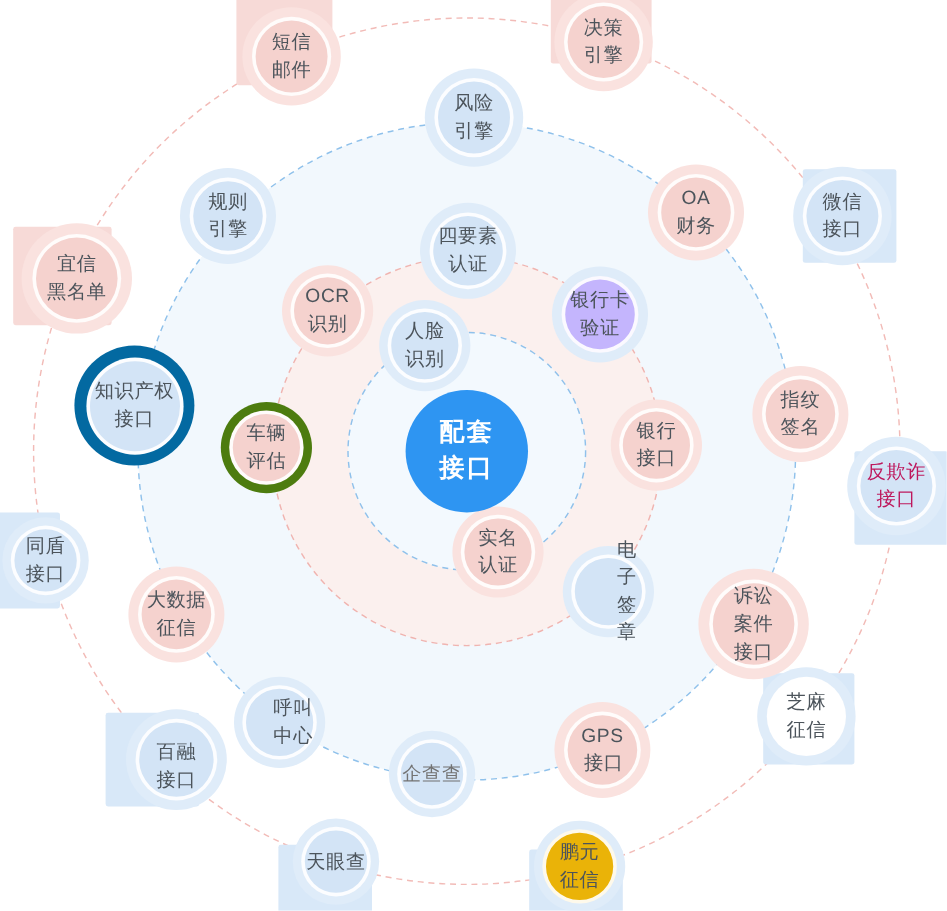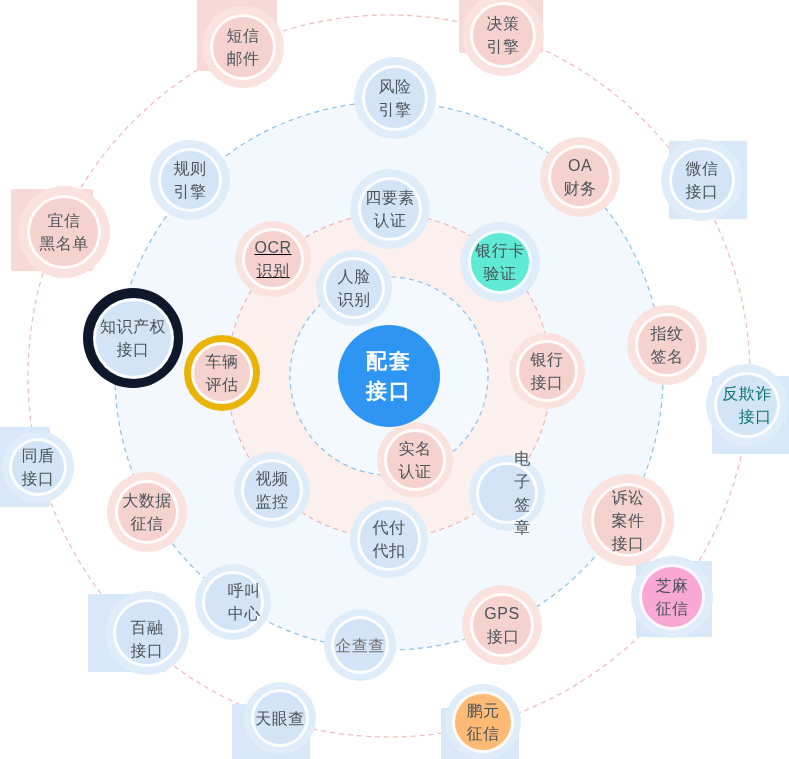--- a/index.html
+++ b/index.html
@@ -92,57 +92,45 @@
 认证</div>
       </div>
     </div>
     <div class="node" style="left: 350px; top: 169px; width: 80px; height: 80px; background: rgb(223, 236, 249);">
       <div class="node-inner" style="background: rgb(211, 228, 246);">
         <div class="node-label" style="color: rgb(76, 84, 91);">四要素
 认证</div>
       </div>
     </div>
     <div class="node" style="left: 460px; top: 222px; width: 80px; height: 80px; background: rgb(223, 236, 249);">
-      <div class="node-inner" style="background: #5eead4;">
+      <div class="node-inner" style="background: #c4b5fd;">
         <div class="node-label" style="color: rgb(76, 84, 91);">银行卡
 验证</div>
       </div>
     </div>
     <div class="node" style="left: 509px; top: 333px; width: 76px; height: 76px; background: rgb(250, 226, 223);">
       <div class="node-inner" style="background: rgb(245, 210, 206);">
         <div class="node-label" style="color: rgb(76, 84, 91);">银行
 接口</div>
       </div>
     </div>
     <div class="node" style="left: 469px; top: 455px; width: 76px; height: 76px; background: rgb(223, 236, 249);">
       <div class="node-inner" style="background: rgb(211, 228, 246);">
         <div class="node-label" style="color: rgb(76, 84, 91); margin-left: 31px;">电子
 签章</div>
       </div>
     </div>
-    <div class="node" style="left: 350px; top: 500px; width: 78px; height: 78px; background: rgb(223, 236, 249);">
-      <div class="node-inner" style="background: rgb(211, 228, 246);">
-        <div class="node-label" style="color: rgb(76, 84, 91);">代付
-代扣</div>
-      </div>
-    </div>
-    <div class="node" style="left: 234px; top: 452px; width: 76px; height: 76px; background: rgb(223, 236, 249);">
-      <div class="node-inner" style="background: rgb(211, 228, 246);">
-        <div class="node-label" style="color: rgb(76, 84, 91);">视频
-监控</div>
-      </div>
-    </div>
-    <div class="node" style="left: 184px; top: 335px; width: 76px; height: 76px; background: #eab308;">
+    <div class="node" style="left: 184px; top: 335px; width: 76px; height: 76px; background: #4d7c0f;">
       <div class="node-inner" style="background: rgb(245, 210, 206);">
         <div class="node-label" style="color: rgb(76, 84, 91);">车辆
 评估</div>
       </div>
     </div>
     <div class="node" style="left: 235px; top: 221px; width: 76px; height: 76px; background: rgb(250, 226, 223);">
-      <div class="node-inner" style="background: rgb(245, 210, 206); text-decoration: underline;">
+      <div class="node-inner" style="background: rgb(245, 210, 206);">
         <div class="node-label" style="color: rgb(76, 84, 91);">OCR
 识别</div>
       </div>
     </div>
     <div class="node" style="left: 354px; top: 57px; width: 82px; height: 82px; background: rgb(223, 236, 249);">
       <div class="node-inner" style="background: rgb(211, 228, 246);">
         <div class="node-label" style="color: rgb(76, 84, 91);">风险
 引擎</div>
       </div>
     </div>
@@ -181,21 +169,21 @@
         <div class="node-label" style="color: rgb(76, 84, 91);">呼叫
 中心</div>
       </div>
     </div>
     <div class="node" style="left: 107px; top: 472px; width: 80px; height: 80px; background: rgb(250, 226, 223);">
       <div class="node-inner" style="background: rgb(245, 210, 206);">
         <div class="node-label" style="color: rgb(76, 84, 91);">大数据
 征信</div>
       </div>
     </div>
-    <div class="node" style="left: 83px; top: 288px; width: 100px; height: 100px; background: #0f172a;">
+    <div class="node" style="left: 62px; top: 288px; width: 100px; height: 100px; background: #0369a1;">
       <div class="node-inner" style="background: rgb(211, 228, 246);">
         <div class="node-label" style="color: rgb(76, 84, 91);">知识产权
 接口</div>
       </div>
     </div>
     <div class="node" style="left: 150px; top: 140px; width: 80px; height: 80px; background: rgb(223, 236, 249);">
       <div class="node-inner" style="background: rgb(211, 228, 246);">
         <div class="node-label" style="color: rgb(76, 84, 91);">规则
 引擎</div>
       </div>
@@ -217,34 +205,34 @@
     <div class="accent-square" style="left: 669px; top: 141px; width: 78px; height: 78px; background: rgb(216, 232, 248);"></div>
     <div class="node" style="left: 661px; top: 139px; width: 82px; height: 82px; background: rgb(223, 236, 249);">
       <div class="node-inner" style="background: rgb(211, 228, 246);">
         <div class="node-label" style="color: rgb(76, 84, 91);">微信
 接口</div>
       </div>
     </div>
     <div class="accent-square" style="left: 712px; top: 376px; width: 78px; height: 78px; background: rgb(216, 232, 248);"></div>
     <div class="node" style="left: 706px; top: 364px; width: 82px; height: 82px; background: rgb(223, 236, 249);">
       <div class="node-inner" style="background: rgb(211, 228, 246);">
-        <div class="node-label" style="color: #0f766e; text-align: right;">反欺诈
+        <div class="node-label" style="color: #be185d;">反欺诈
 接口</div>
       </div>
     </div>
     <div class="accent-square" style="left: 636px; top: 561px; width: 76px; height: 76px; background: rgb(216, 232, 248);"></div>
     <div class="node" style="left: 631px; top: 556px; width: 82px; height: 82px; background: rgb(223, 236, 249);">
-      <div class="node-inner" style="background: #f9a8d4;">
+      <div class="node-inner" style="background: #ffffff;">
         <div class="node-label" style="color: rgb(76, 84, 91);">芝麻
 征信</div>
       </div>
     </div>
     <div class="accent-square" style="left: 441px; top: 708px; width: 78px; height: 78px; background: rgb(216, 232, 248);"></div>
     <div class="node" style="left: 445px; top: 684px; width: 76px; height: 76px; background: rgb(223, 236, 249);">
-      <div class="node-inner" style="background: #fdba74;">
+      <div class="node-inner" style="background: #eab308;">
         <div class="node-label" style="color: rgb(76, 84, 91);">鹏元
 征信</div>
       </div>
     </div>
     <div class="accent-square" style="left: 232px; top: 704px; width: 78px; height: 78px; background: rgb(216, 232, 248);"></div>
     <div class="node" style="left: 244px; top: 682px; width: 72px; height: 72px; background: rgb(223, 236, 249);">
       <div class="node-inner" style="background: rgb(211, 228, 246);">
         <div class="node-label" style="color: rgb(76, 84, 91);">天眼查</div>
       </div>
     </div>

